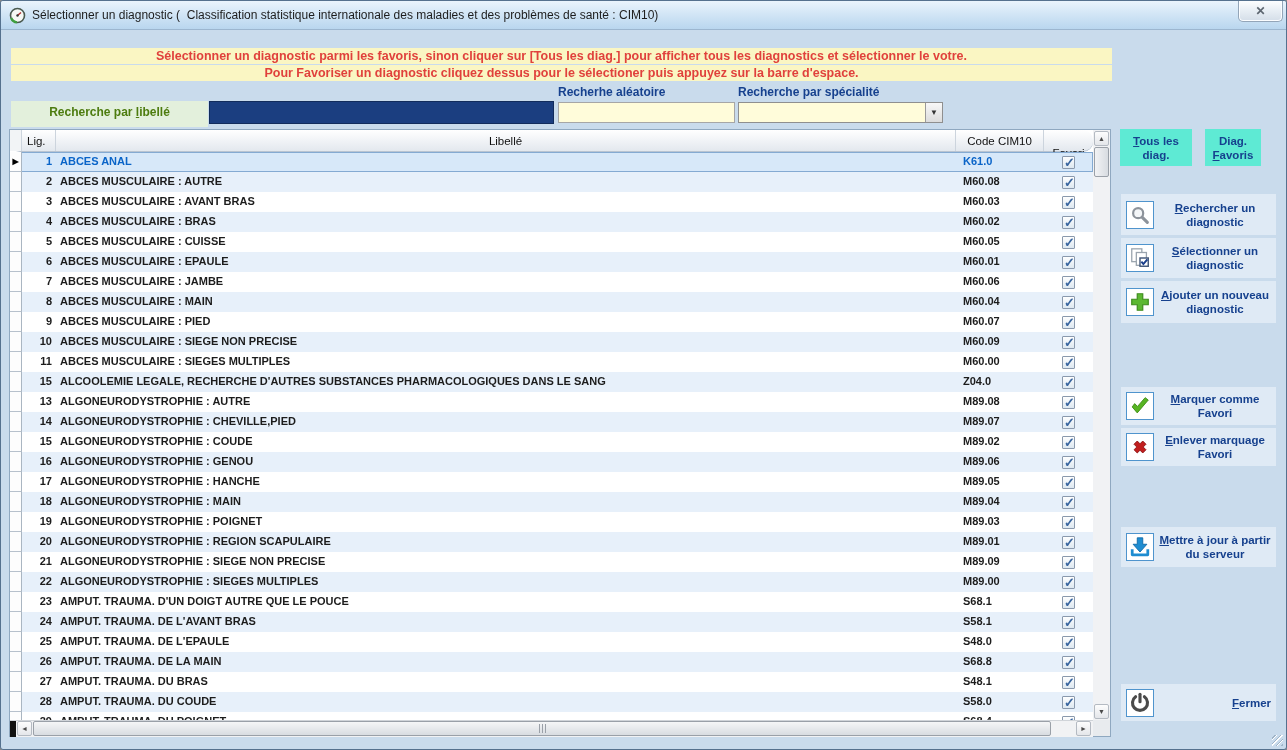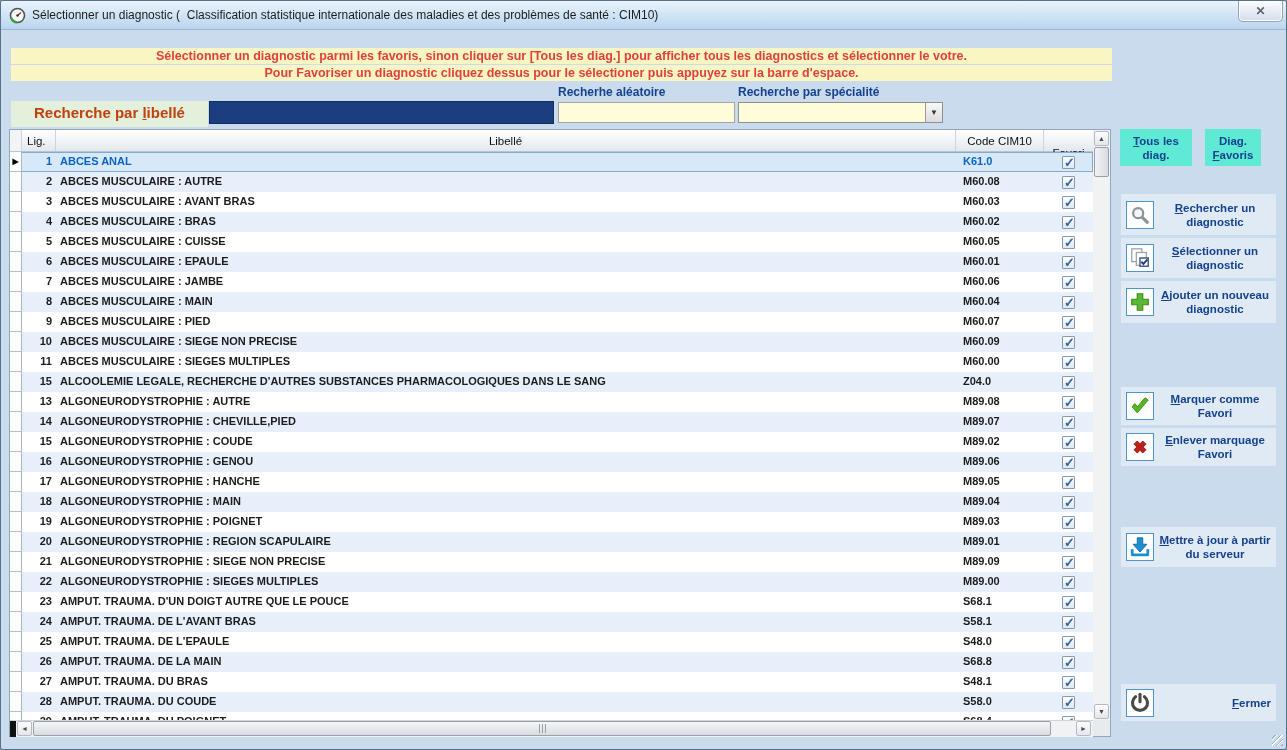--- a/index.html
+++ b/index.html
@@ -27,21 +27,21 @@
   
   .banner{
     position:absolute; left:10px; width:1101px; height:16px;
     background:#faf6c3; color:#e0413c; font-weight:bold; font-size:12.5px;
     text-align:center; line-height:16px; white-space:nowrap; overflow:hidden;
   }
   
   .flabel{ position:absolute; font-size:12px; font-weight:bold; color:#16418e; }
   .green-label{
     position:absolute; left:10px; top:100px; width:197px; height:26px;
-    background:#e3f0dc; color:#c2410c; font-weight:bold; font-size:15px;
+    background:#e3f0dc; color:#4d7c0f; font-weight:bold; font-size:12px;
     text-align:center; line-height:23px;
   }
   .navy-input{
     position:absolute; left:208px; top:100px; width:345px; height:23px;
     background:#1b3e80; border:1px solid #122c5c;
   }
   .yellow-input{
     position:absolute; background:#fffcda; border:1px solid #a6a6a6; height:21px;
     font-size:12px; padding:0 3px; font-family:"Liberation Sans",sans-serif;
   }
@@ -54,21 +54,21 @@
     font-size:8px; color:#333;
   }
   .combo-value{ font-size:12px; line-height:19px; padding-left:3px; color:#222; }
   
   .table{
     position:absolute; left:8px; top:128px; width:1102px; height:608px;
     background:#fff; border:1px solid #8fa8c0;
   }
   .thead{ position:absolute; left:0; top:0; width:1083px; height:22px;
     background:linear-gradient(#ffffff,#eef1f5 60%,#e3e8ee);
-    border-bottom:1px solid #b9c4d1; display:flex; font-size:11.5px; color:#111; }
+    border-bottom:1px solid #b9c4d1; display:flex; font-size:11.5px; color:#111;border-radius:10px; }
   .thead .hc{ border-right:1px solid #ccd4dd; height:100%; display:flex;
     align-items:center; justify-content:center; }
   .h-sel{ width:12px; background:#f2f4f6; }
   .h-lig{ width:34px; justify-content:flex-start !important; padding-left:5px; }
   .h-lib{ width:900px; }
   .h-code{ width:88px; }
   .h-fav{ width:49px; border-right:none !important;margin-top:12px; }
   .rows{ position:absolute; left:0; top:22px; width:1083px; height:568px; overflow:hidden; }
   .trow{ display:flex; height:20px; font-size:11px; font-weight:bold; color:#1c1c1c;
     background:#fff; cursor:default; }

